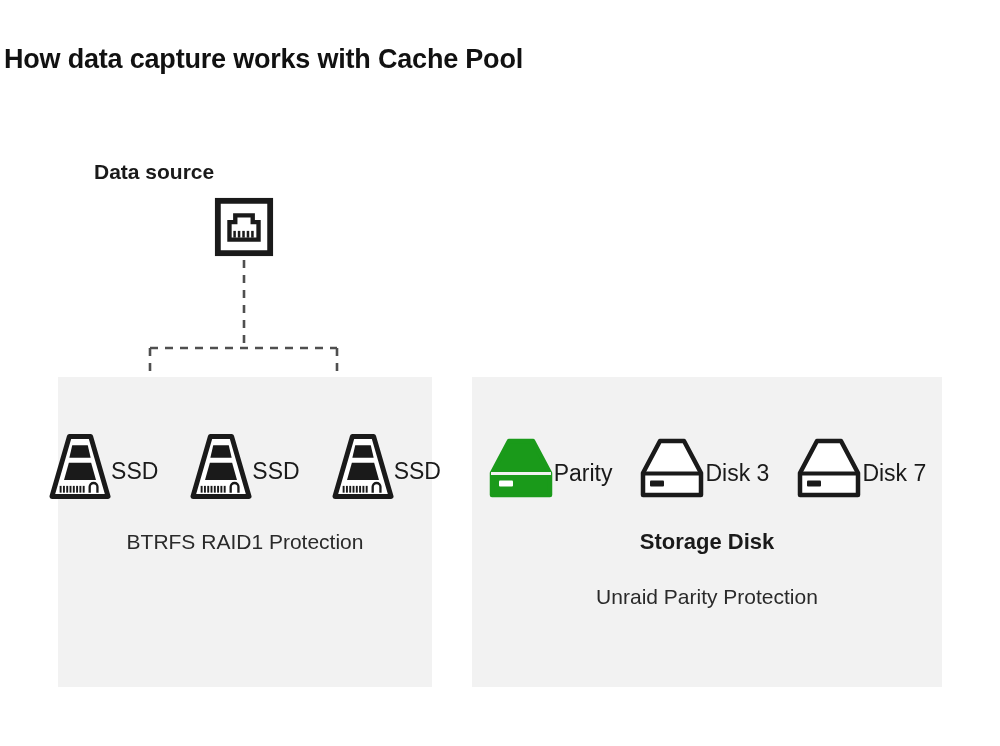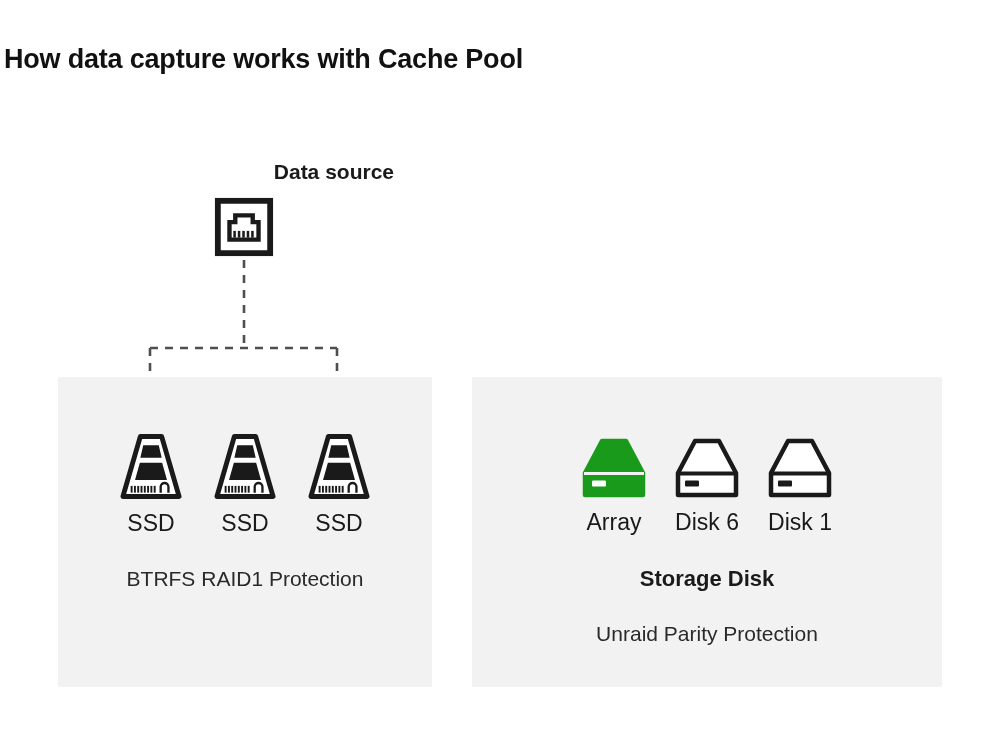--- a/index.html
+++ b/index.html
@@ -23,21 +23,21 @@
     font-size: 27px;
     font-weight: 700;
     letter-spacing: -0.2px;
     color: #111111;
   }
   .data-source-label {
     position: absolute;
     top: 160px;
     left: 94px;
     width: 300px;
-    text-align: right;
+    text-align: left;
     font-size: 21px;
     font-weight: 700;
   }
   .ethernet-icon {
     position: absolute;
     top: 196px;
     left: 213px;
     width: 62px;
     height: 62px;
   }
@@ -74,21 +74,21 @@
   }
   .panel-left  { left: 58px;  width: 374px; }
   .panel-right { left: 472px; width: 470px; }
   .drives-row {
     display: flex;
     justify-content: center;
     align-items: flex-end;
   }
   .panel-left  .drives-row { margin-top: 56px; gap: 32px; }
   .panel-right .drives-row { margin-top: 60px; gap: 27px; }
-  .drive { display: flex; flex-direction: column; align-items: center; }
+  .drive { display: flex; align-items: center; }
   .ssd-icon { width: 62px; height: 67px; }
   .hdd-icon { width: 66px; height: 62px; }
   .drive-label {
     margin-top: 10px;
     font-size: 23px;
     font-weight: 400;
     color: #1a1a1a;
     white-space: nowrap;
   }
   .panel-title {
@@ -201,36 +201,36 @@
   </div>
 
   <div class="panel panel-right">
     <div class="drives-row">
       <div class="drive">
         <svg class="hdd-icon" viewBox="0 0 66 62" aria-hidden="true">
           <path d="M21 4 H45 L62 36 V58 H4 V36 Z" fill="#1a9a1a" stroke="#1a9a1a" stroke-width="4.5" stroke-linejoin="round"></path>
           <path d="M3 36.5 H63" stroke="#f2f2f2" stroke-width="3.2"></path>
           <rect x="11" y="43.5" width="14" height="6" rx="1" fill="#ffffff"></rect>
         </svg>
-        <span class="drive-label">Array</span>
+        <span class="drive-label">Parity</span>
       </div>
       <div class="drive">
         <svg class="hdd-icon" viewBox="0 0 66 62" aria-hidden="true">
           <path d="M21 4 H45 L62 36 V58 H4 V36 Z" fill="#ffffff" stroke="#1a1a1a" stroke-width="4.5" stroke-linejoin="round"></path>
           <path d="M4 36.5 H62" stroke="#1a1a1a" stroke-width="4"></path>
           <rect x="11" y="43.5" width="14" height="6" rx="1" fill="#1a1a1a"></rect>
         </svg>
-        <span class="drive-label">Disk 6</span>
+        <span class="drive-label">Disk 3</span>
       </div>
       <div class="drive">
         <svg class="hdd-icon" viewBox="0 0 66 62" aria-hidden="true">
           <path d="M21 4 H45 L62 36 V58 H4 V36 Z" fill="#ffffff" stroke="#1a1a1a" stroke-width="4.5" stroke-linejoin="round"></path>
           <path d="M4 36.5 H62" stroke="#1a1a1a" stroke-width="4"></path>
           <rect x="11" y="43.5" width="14" height="6" rx="1" fill="#1a1a1a"></rect>
         </svg>
-        <span class="drive-label">Disk 1</span>
+        <span class="drive-label">Disk 7</span>
       </div>
     </div>
     <div class="panel-title">Storage Disk</div>
     <div class="panel-subtitle">Unraid Parity Protection</div>
   </div>
 
 </div>
 
 </body></html>

